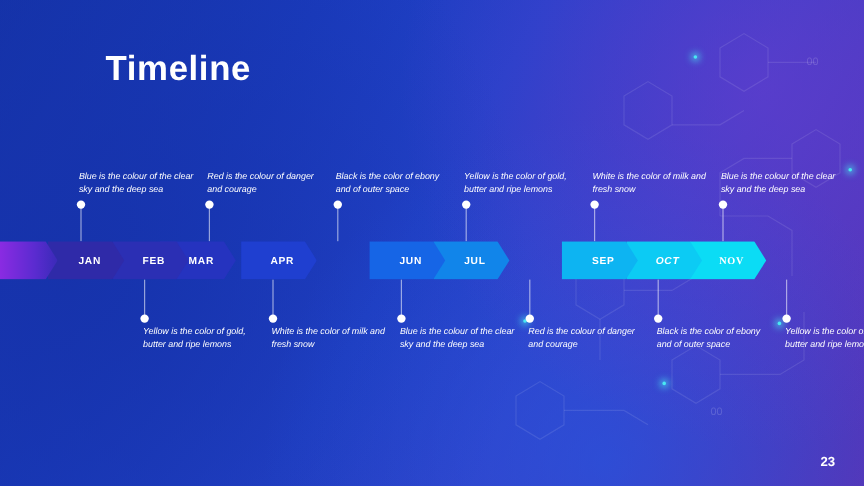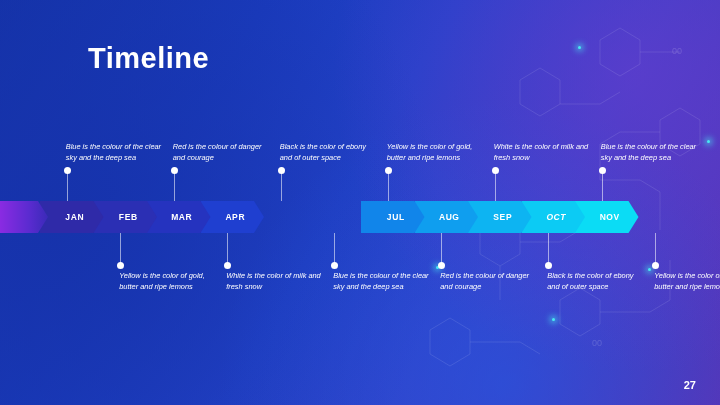--- a/index.html
+++ b/index.html
@@ -86,39 +86,39 @@
 
   <div class="title">Timeline</div>
 
   <div class="bar" id="timeline-bar">
       <div class="chev first" style="left: 40px; width: 63.5px; background: rgb(47, 42, 168); z-index: 20;">
         <span>JAN</span>
       </div>
       <div class="chev" style="left: 93.5px; width: 63.5px; background: rgb(43, 47, 180); z-index: 19;">
         <span>FEB</span>
       </div>
-      <div class="chev" style="left: 147px; width: 63.5px; background: rgb(37, 51, 191); z-index: 18;">
+      <div class="chev" style="left: 133px; width: 63.5px; background: rgb(37, 51, 191); z-index: 18;">
         <span>MAR</span>
       </div>
       <div class="chev" style="left: 200.5px; width: 63.5px; background: rgb(31, 63, 208); z-index: 17; justify-content: center;">
         <span>APR</span>
       </div>
+      <div class="chev" style="left: 307.5px; width: 63.5px; background: rgb(22, 101, 230); z-index: 15;">
+        <span>JUN</span>
+      </div>
       <div class="chev" style="left: 361px; width: 63.5px; background: rgb(17, 133, 234); z-index: 14;">
         <span>JUL</span>
-      </div>
-      <div class="chev" style="left: 414.5px; width: 63.5px; background: rgb(15, 158, 239); z-index: 13;">
-        <span>AUG</span>
       </div>
       <div class="chev" style="left: 468px; width: 63.5px; background: rgb(13, 180, 242); z-index: 12;">
         <span>SEP</span>
       </div>
       <div class="chev" style="left: 521.5px; width: 63.5px; background: rgb(12, 203, 244); z-index: 11; font-style: italic;">
         <span>OCT</span>
       </div>
-      <div class="chev" style="left: 575px; width: 63.5px; background: rgb(11, 220, 245); z-index: 10;">
+      <div class="chev" style="left: 575px; width: 63.5px; background: rgb(11, 220, 245); z-index: 10; font-family: Liberation Serif, serif;">
         <span>NOV</span>
       </div>
       <div class="chev" style="left: 0px; width: 48px; background: linear-gradient(90deg, rgb(138, 43, 226) 0%, rgb(91, 43, 208) 60%, rgb(58, 42, 184) 100%); z-index: 21;"></div>
     </div>
   <div id="events-layer">
       <div class="conn" style="left: 66.75px; top: 170px; height: 31px;"></div>
       <div class="marker" style="left: 63.75px; top: 167px;"></div>
       <div class="label" style="left: 65.75px; top: 142px;">Blue is the colour of the clear sky and the deep sea</div>
       <div class="conn" style="left: 120.25px; top: 233px; height: 32px;"></div>
       <div class="marker" style="left: 117.25px; top: 262px;"></div>
@@ -148,14 +148,14 @@
       <div class="marker" style="left: 545.25px; top: 262px;"></div>
       <div class="label" style="left: 547.25px; top: 271px;">Black is the color of ebony and of outer space</div>
       <div class="conn" style="left: 601.75px; top: 170px; height: 31px;"></div>
       <div class="marker" style="left: 598.75px; top: 167px;"></div>
       <div class="label" style="left: 600.75px; top: 142px;">Blue is the colour of the clear sky and the deep sea</div>
       <div class="conn" style="left: 655.25px; top: 233px; height: 32px;"></div>
       <div class="marker" style="left: 652.25px; top: 262px;"></div>
       <div class="label" style="left: 654.25px; top: 271px;">Yellow is the color of gold, butter and ripe lemons</div>
     </div>
 
-  <div class="pagenum">27</div>
+  <div class="pagenum">23</div>
 </div>
 
 </body></html>

